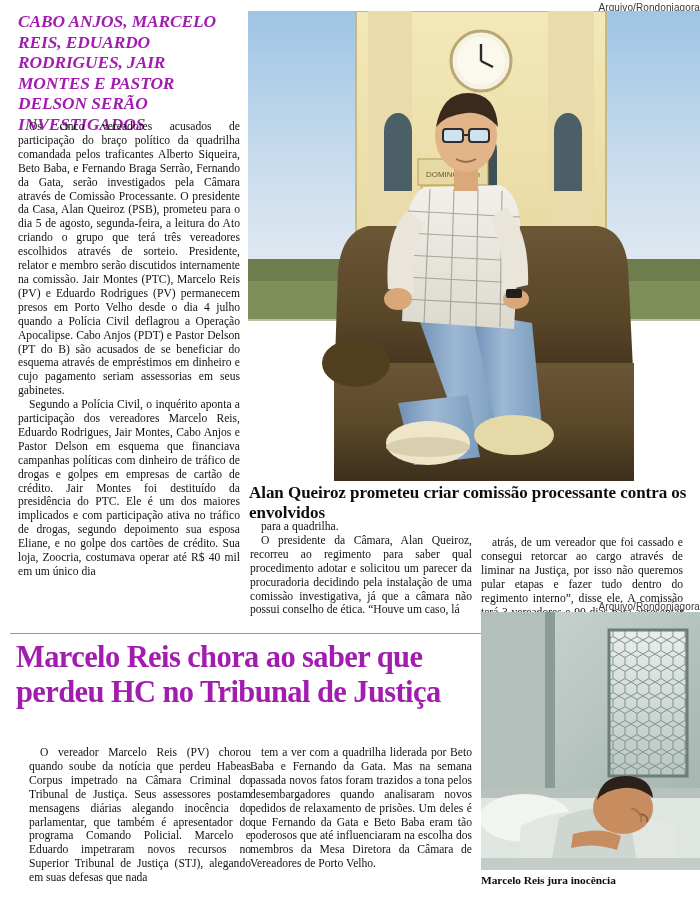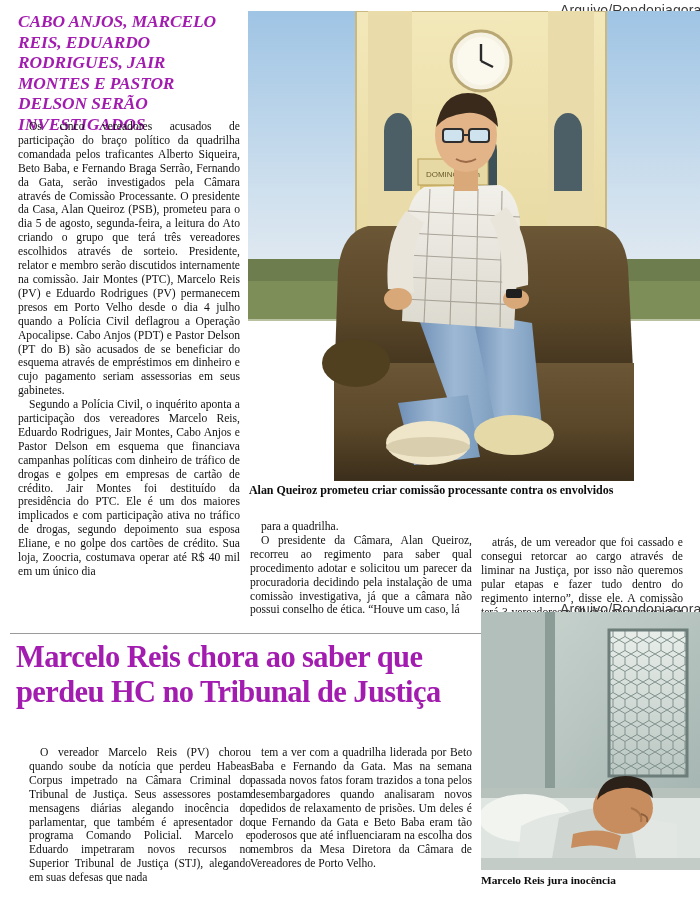--- a/index.html
+++ b/index.html
@@ -8,21 +8,21 @@
     background: #ffffff;
     font-family: "Liberation Serif", "DejaVu Serif", serif;
     overflow: hidden;
   }
   .page { position: relative; width: 700px; height: 901px; background:#fff; }
 
   
   .credit-bar {
     position: absolute;
     font-family: "Liberation Sans", sans-serif;
-    font-size: 14px;
+    font-size: 10px;
     color: #3a3a3a;
     letter-spacing: .1px;
     text-align: right;
   }
 
   
   .headline-1 {
     position: absolute;
     left: 18px; top: 11px; width: 222px;
     font-family: "Liberation Serif", serif;
@@ -51,21 +51,21 @@
   #a1-col3 { left: 481px; top: 508px; width: 202px; }
 
   
   .photo1-wrap { position: absolute; left: 248px; top: 11px; width: 452px; height: 470px; overflow:hidden; }
   .photo1 { width: 452px; height: 470px; display:block; }
 
   .caption {
     position: absolute;
     font-family: "Liberation Serif", serif;
     font-weight: bold;
-    font-size: 12px;
+    font-size: 17px;
     color: #0d0d0d;
     letter-spacing: -0.05px;
   }
   #cap1 { left: 249px; top: 483px; width: 452px; }
 
   
   .rule {
     position: absolute;
     background: #9a9a9a;
     height: 1px;

